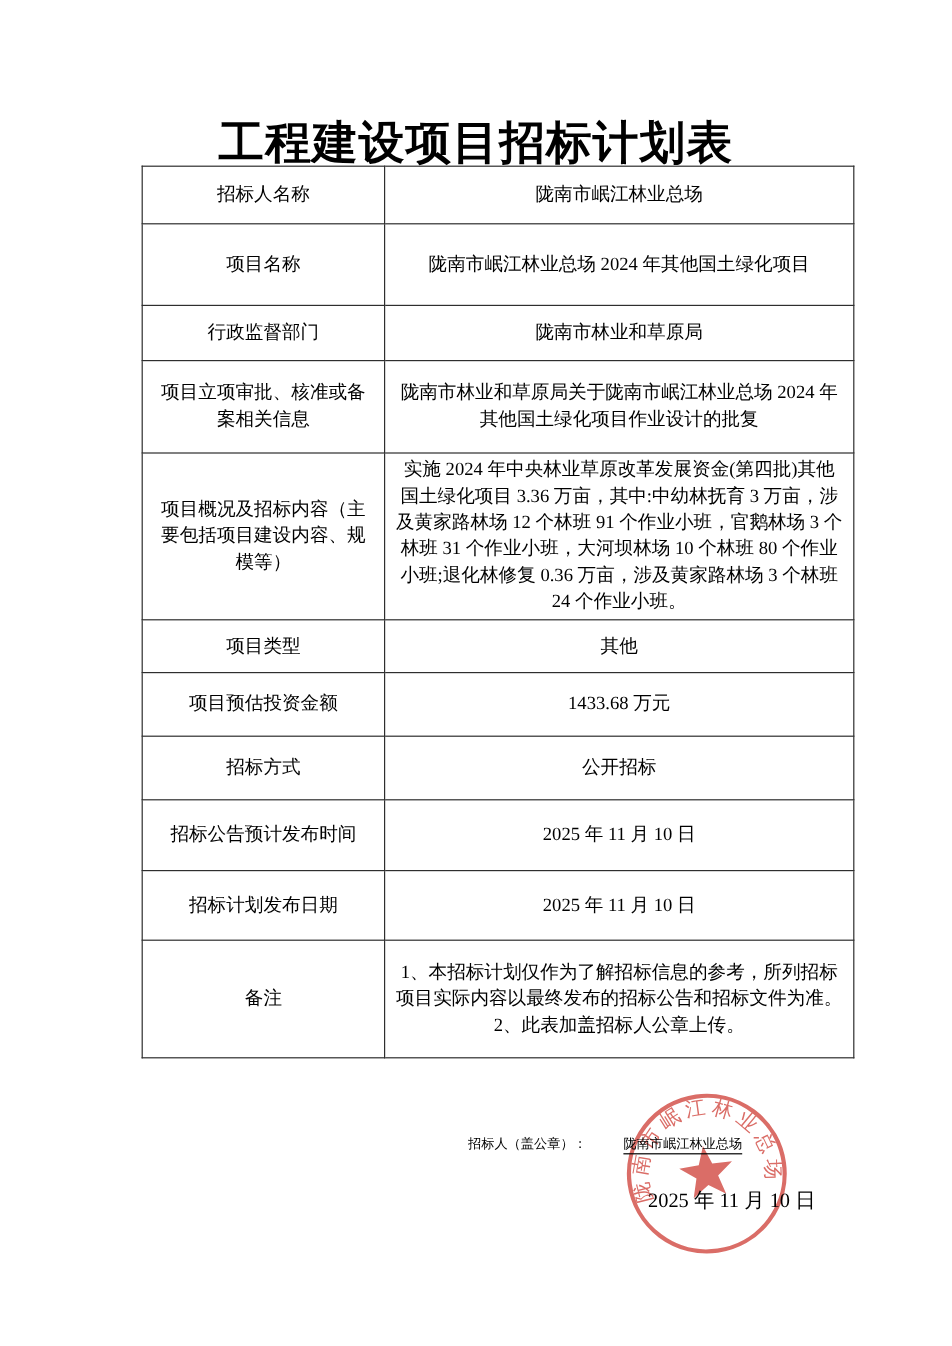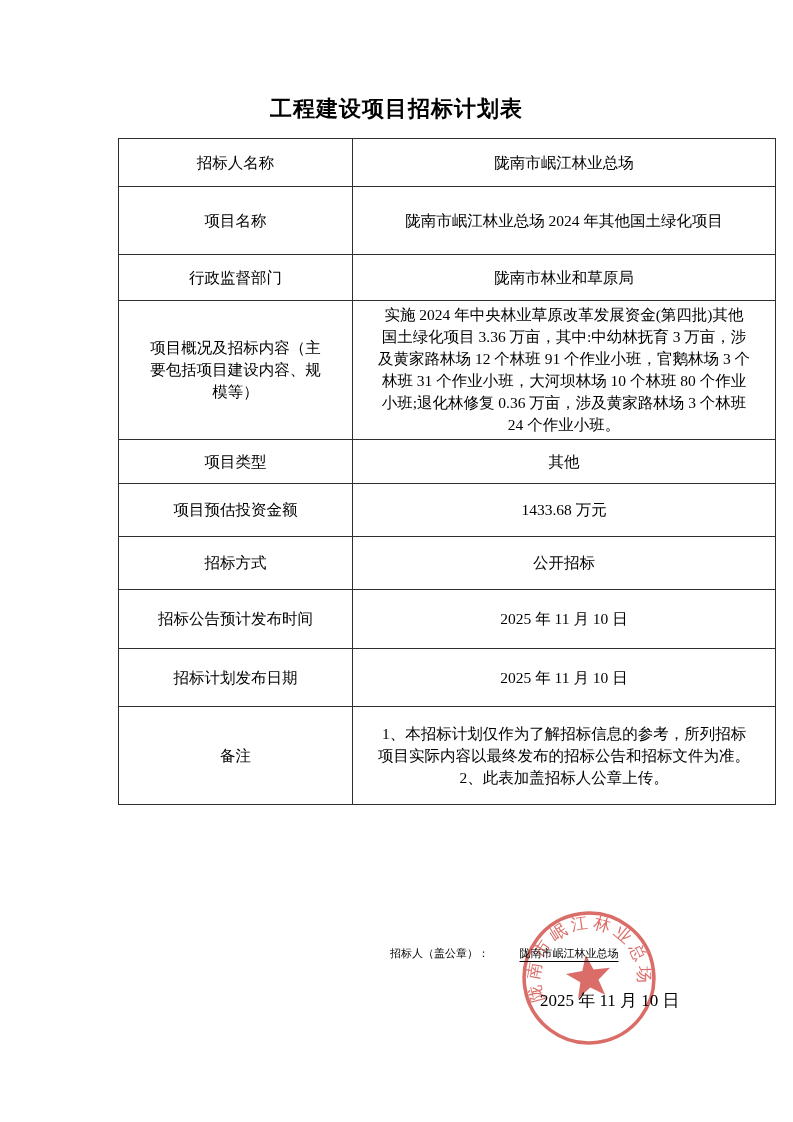--- a/index.html
+++ b/index.html
@@ -2,31 +2,31 @@
 <html><head>
 <meta charset="utf-8">
 <style>
   html,body{margin:0;padding:0;background:#fff;}
   .page{
     position:relative;width:793px;height:1122px;background:#ffffff;overflow:hidden;
     font-family:"Liberation Serif","DejaVu Serif",serif;color:#000;
   }
   .doc-title{
     position:absolute;top:94px;left:0;width:100%;margin:0;
-    text-align:center;font-size:22px;font-weight:bold;letter-spacing:1px;
+    text-align:center;font-size:38px;font-weight:bold;letter-spacing:1px;
   }
   table.plan{
     position:absolute;left:118px;top:138px;width:559px;
     border-collapse:collapse;table-layout:fixed;
   }
   table.plan td{
     border:1px solid #2e2e2e;
     font-size:15.5px;line-height:1.42;
     text-align:center;vertical-align:middle;
-    padding:3px 24px;overflow:hidden;
+    padding:3px 8px;overflow:hidden;
   }
   td.lbl{width:185px;padding:3px 6px;}
   td.val{width:374px;}
   tr.r1{height:48px}  tr.r2{height:68px}  tr.r3{height:46px}
   tr.r4{height:77px}  tr.r5{height:131px} tr.r6{height:44px}
   tr.r7{height:53px}  tr.r8{height:45px}  tr.r9{height:53px}
   tr.r10{height:59px} tr.r11{height:58px} tr.r12{height:98px}
   td.val-overview{line-height:21.5px;padding:2px 7px;}
   td.val-notes{text-align:left;white-space:pre-line;padding:4px 10px;line-height:22px;margin-left:32px;}
   .sign-row{
@@ -59,20 +59,24 @@
       <td class="lbl">招标人名称</td>
       <td class="val">陇南市岷江林业总场</td>
     </tr>
     <tr class="r2">
       <td class="lbl">项目名称</td>
       <td class="val">陇南市岷江林业总场 2024 年其他国土绿化项目</td>
     </tr>
     <tr class="r3">
       <td class="lbl">行政监督部门</td>
       <td class="val">陇南市林业和草原局</td>
+    </tr>
+    <tr class="r4">
+      <td class="lbl">项目立项审批、核准或备案相关信息</td>
+      <td class="val">陇南市林业和草原局关于陇南市岷江林业总场 2024 年其他国土绿化项目作业设计的批复</td>
     </tr>
     <tr class="r5">
       <td class="lbl">项目概况及招标内容（主要包括项目建设内容、规模等）</td>
       <td class="val val-overview">实施 2024 年中央林业草原改革发展资金(第四批)其他国土绿化项目 3.36 万亩，其中:中幼林抚育 3 万亩，涉及黄家路林场 12 个林班 91 个作业小班，官鹅林场 3 个林班 31 个作业小班，大河坝林场 10 个林班 80 个作业小班;退化林修复 0.36 万亩，涉及黄家路林场 3 个林班 24 个作业小班。</td>
     </tr>
     <tr class="r6">
       <td class="lbl">项目类型</td>
       <td class="val">其他</td>
     </tr>
     <tr class="r7">

